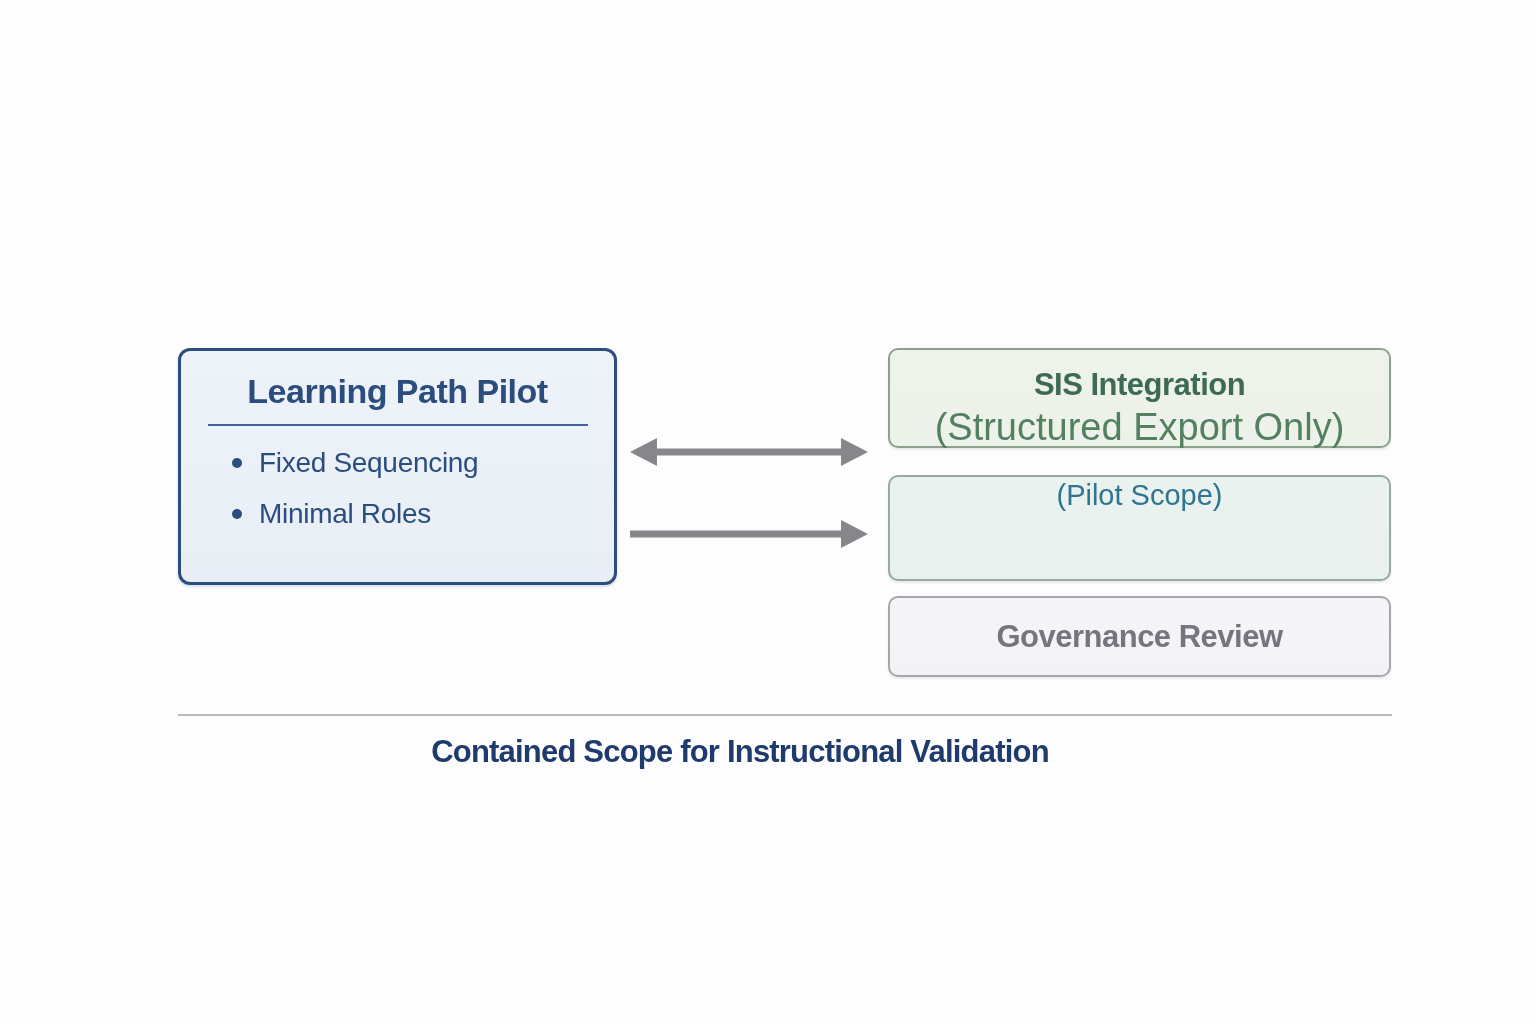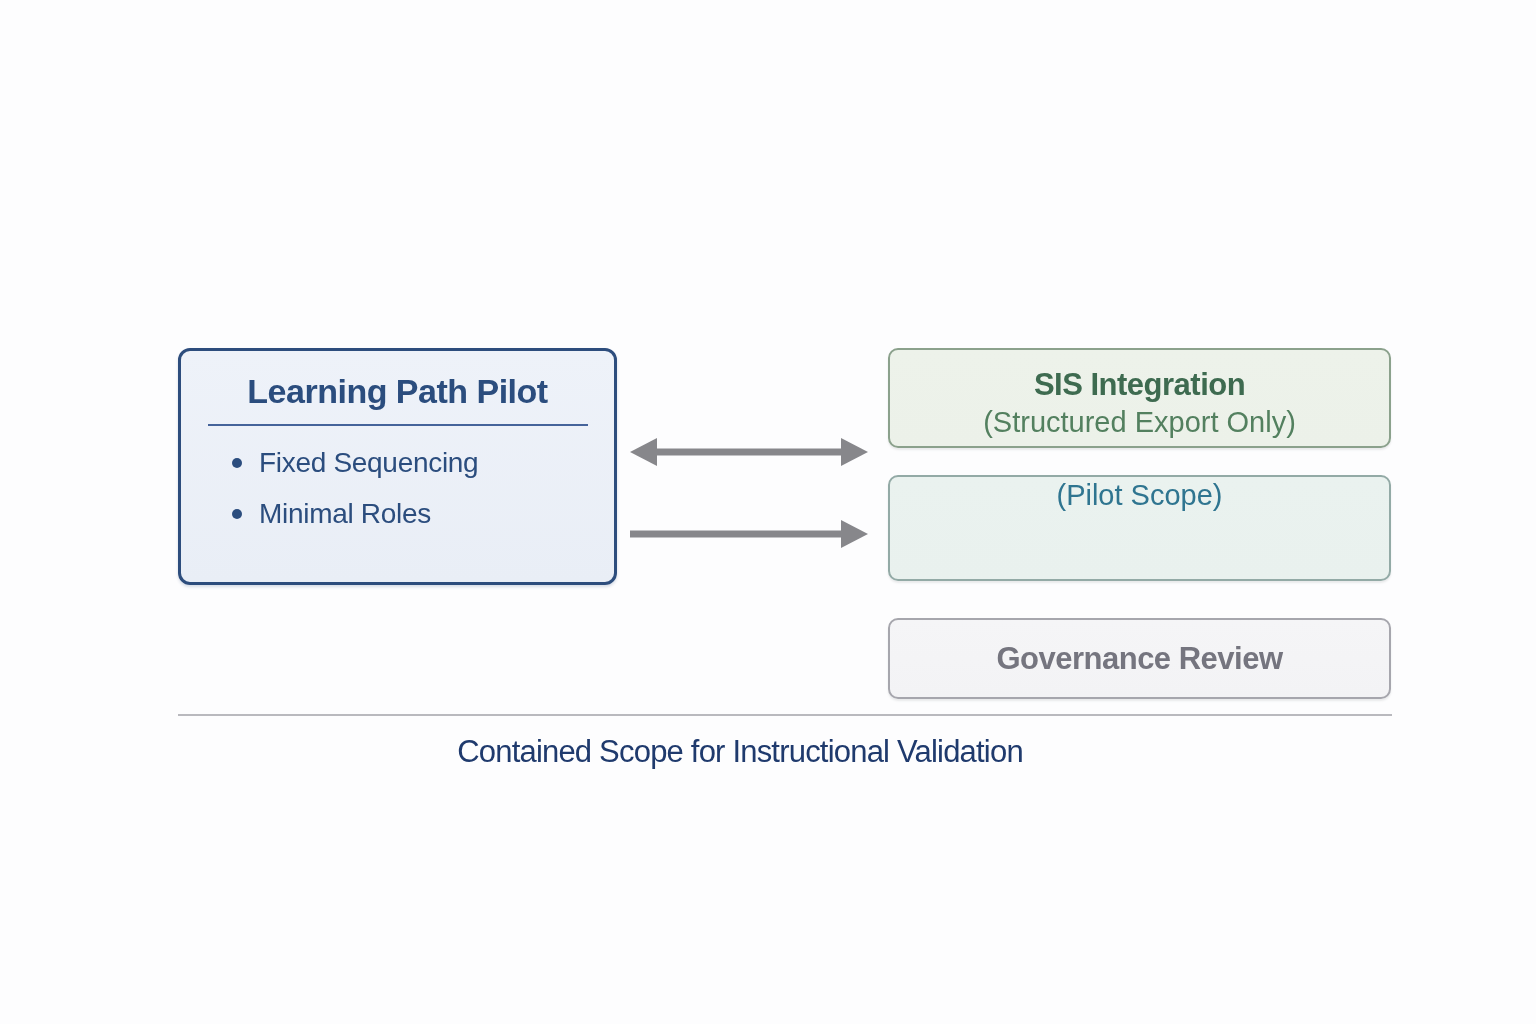--- a/index.html
+++ b/index.html
@@ -99,34 +99,33 @@
     background: linear-gradient(180deg, #eaf2ef 0%, var(--teal-box-bg) 100%);
   }
   .governance-box {
     top: 596px;
     height: 81px;
     border: 2px solid var(--gray-box-border);
     background: linear-gradient(180deg, #f5f5f7 0%, var(--gray-box-bg) 100%);
     display: flex;
     align-items: center;
     justify-content: center;
-    margin-top: 22px;
   }
   .box-title {
     font-weight: bold;
     letter-spacing: -0.5px;
   }
   .sis-box .box-title {
     margin-top: 17px;
     font-size: 31px;
     color: var(--green-title);
   }
   .sis-box .box-subtitle {
     margin-top: 3px;
-    font-size: 29px;
+    font-size: 38px;
     color: var(--green-sub);
   }
   .reporting-box .box-title {
     margin-top: 14px;
     font-size: 33px;
     color: var(--teal-title);
   }
   .reporting-box .box-subtitle {
     margin-top: 2px;
     font-size: 29px;
@@ -146,21 +145,21 @@
     height: 2px;
     background: var(--divider);
   }
   .caption {
     position: absolute;
     left: 740px;
     top: 734px;
     transform: translateX(-50%);
     white-space: nowrap;
     font-size: 31px;
-    font-weight: normal;
+    font-weight: bold;
     letter-spacing: -0.8px;
     color: var(--navy-dark);
   }
 </style>
 </head>
 <body>
 
 <div class="canvas">
 
   <div class="left-box">

